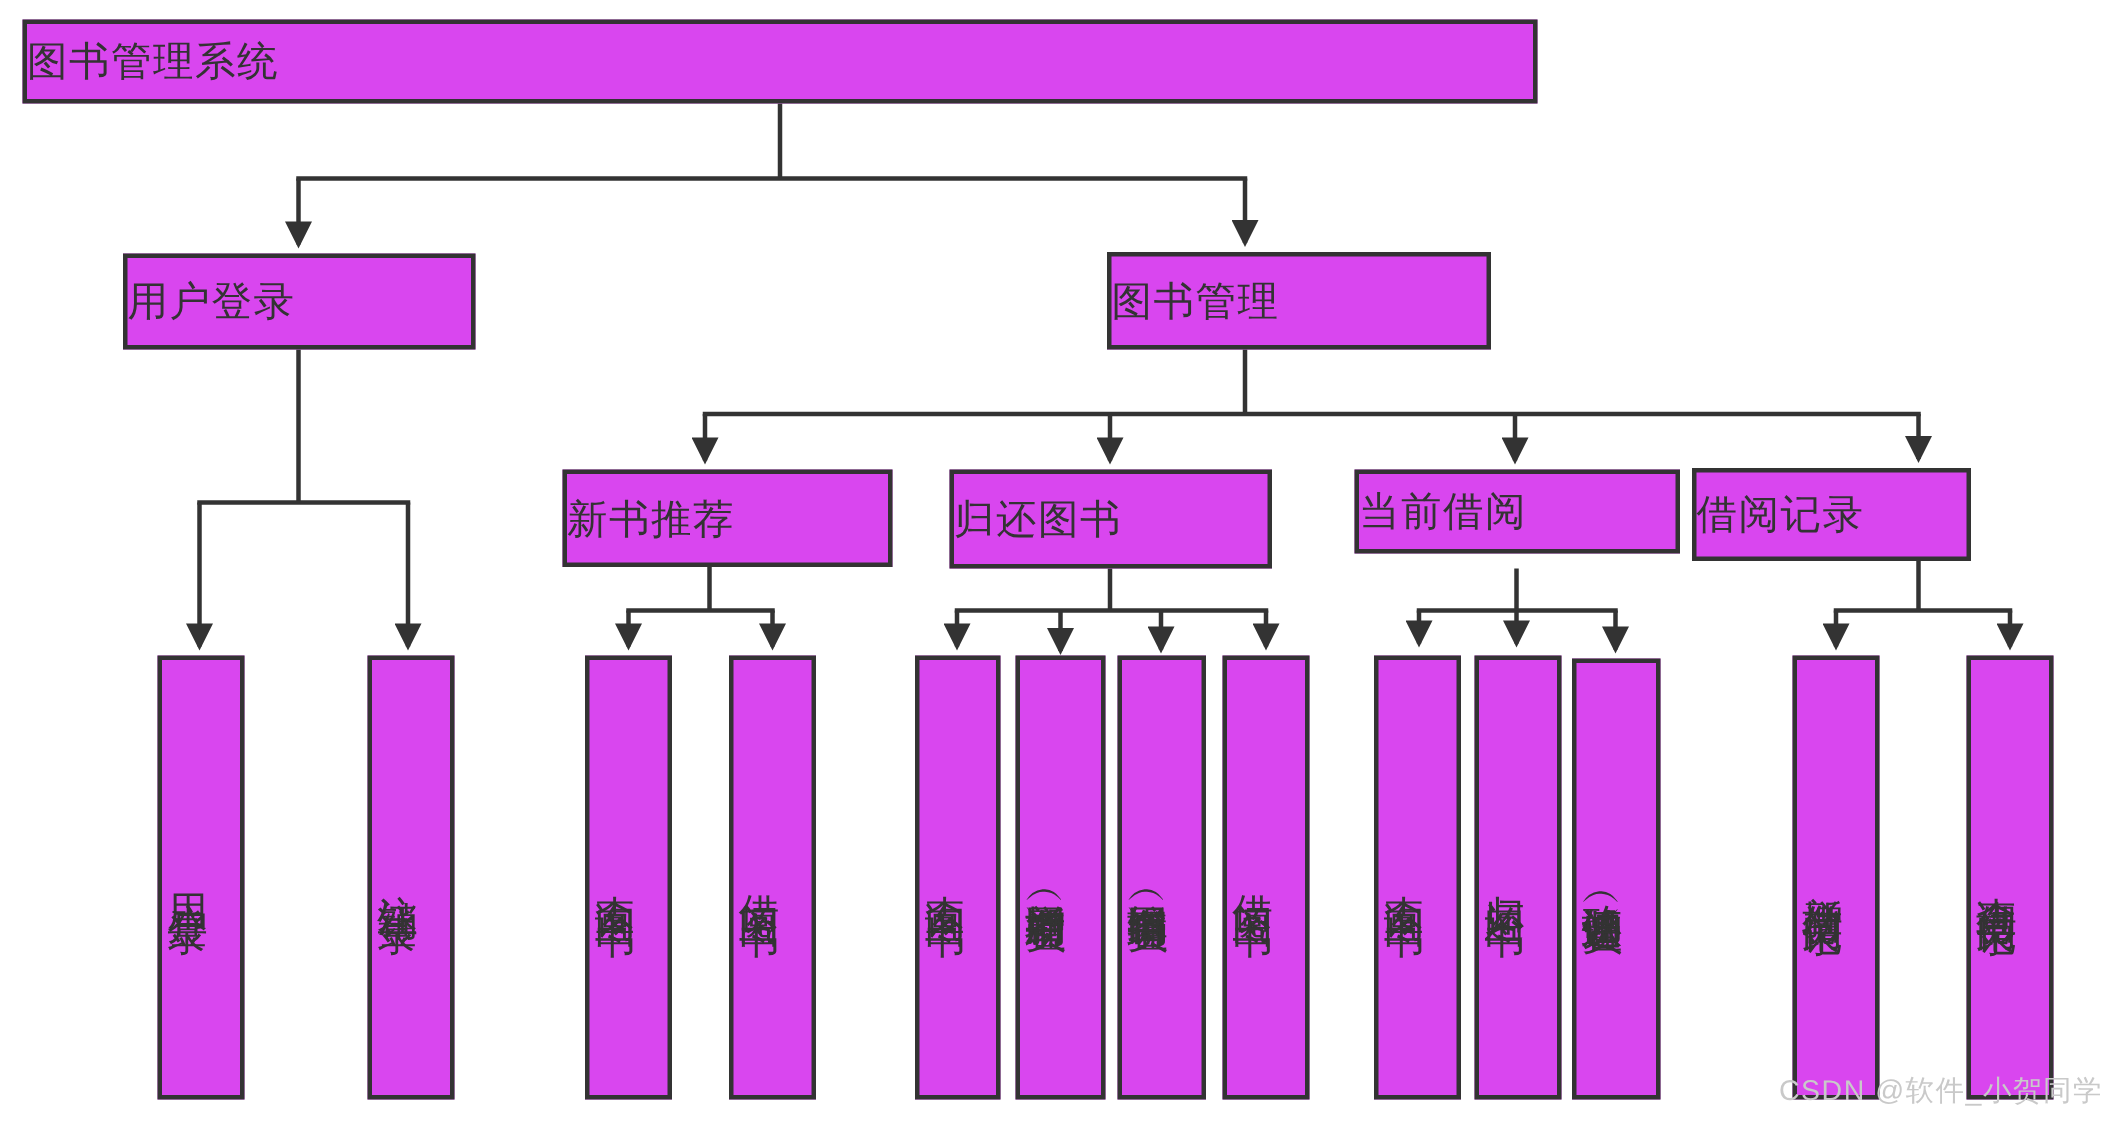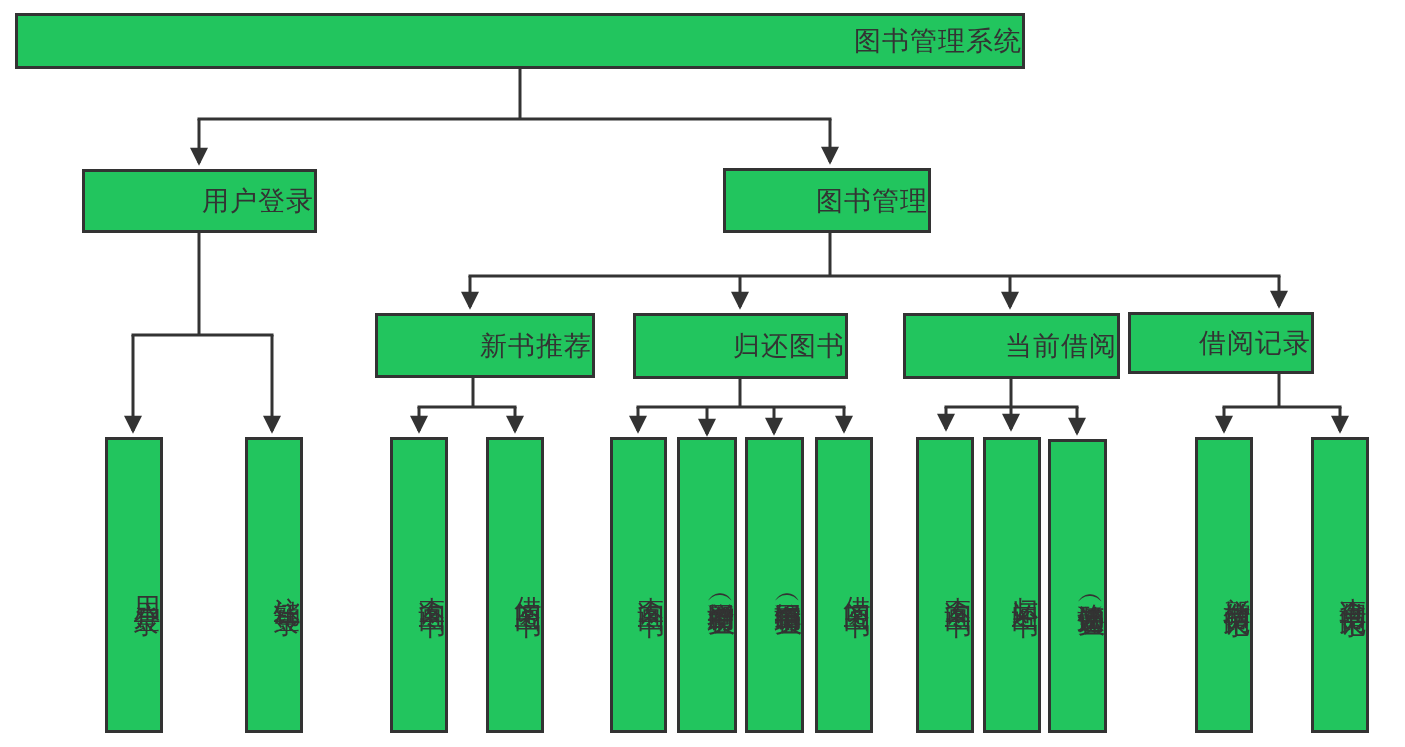--- a/index.html
+++ b/index.html
@@ -14,25 +14,26 @@
     width:1405px;height:747px;
     background:var(--bg);
     font-family:"Liberation Sans", sans-serif;
     overflow:hidden;
   }
   .wires{position:absolute;left:0;top:0;width:1405px;height:747px;}
   .node{
     position:absolute;
     box-sizing:border-box;
     border:3px solid var(--line);
-    background:#22c55e;
+    background:#d946ef;
     display:flex;
     align-items:center;
-    justify-content:flex-end;
+    justify-content:flex-start;
     color:var(--text);
+    font-family:Liberation Mono, monospace;
   }
   .hnode span{
     font-size:27px;
     letter-spacing:1px;
     white-space:nowrap;
     color:var(--text);
   }
   .vnode{width:58px;top:437px;height:296px;}
   .vnode span{
     writing-mode:vertical-rl;
@@ -41,25 +42,25 @@
     font-size:27px;
     color:var(--text);
   }
   .ls-wide span{letter-spacing:5px;}
   .ls-mid span{letter-spacing:3px;}
   .ls-tight span{letter-spacing:1px;}
   
   .n-root{left:15px;top:13px;width:1010px;height:56px;}
   
   .n-userlogin{left:82px;top:169px;width:235px;height:64px;}
-  .n-bookmgmt{left:723px;top:168px;width:208px;height:65px;padding-left:12px;}
+  .n-bookmgmt{left:738px;top:168px;width:256px;height:65px;}
   
   .n-newbook{left:363px;top:313px;width:220px;height:65px;margin-left:12px;}
   .n-borrow{left:633px;top:313px;width:215px;height:66px;}
-  .n-current{left:903px;top:313px;width:217px;height:66px;}
+  .n-current{left:903px;top:313px;width:217px;height:56px;}
   .n-records{left:1128px;top:312px;width:186px;height:62px;}
   
   .l-ul-0{left:105px;}
   .l-ul-1{left:245px;}
   .l-nb-0{left:390px;}
   .l-nb-1{left:486px;}
   .l-bb-0{left:610px;width:57px;}
   .l-bb-1{left:677px;width:60px;}
   .l-bb-2{left:745px;width:59px;}
   .l-bb-3{left:815px;}
@@ -207,13 +208,14 @@
     <span>确认归还（管理员）</span>
   </div>
 
   <div class="node vnode ls-mid l-br-0">
     <span>新增借阅记录</span>
   </div>
   <div class="node vnode ls-mid l-br-1">
     <span>查询借阅记录</span>
   </div>
 
+  <div class="watermark">CSDN @软件_小贺同学</div>
 </div>
 
 </body></html>

